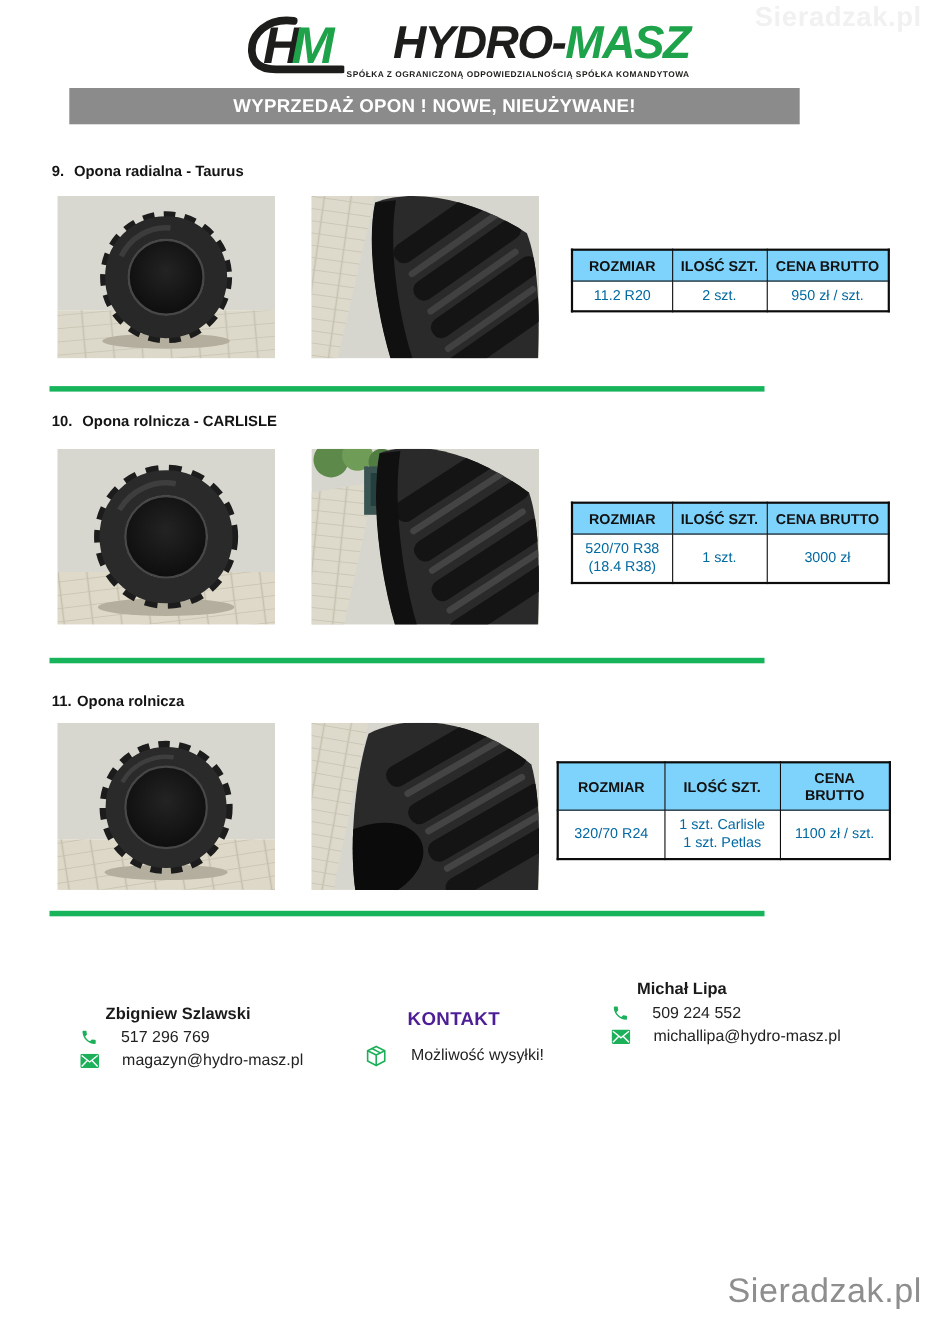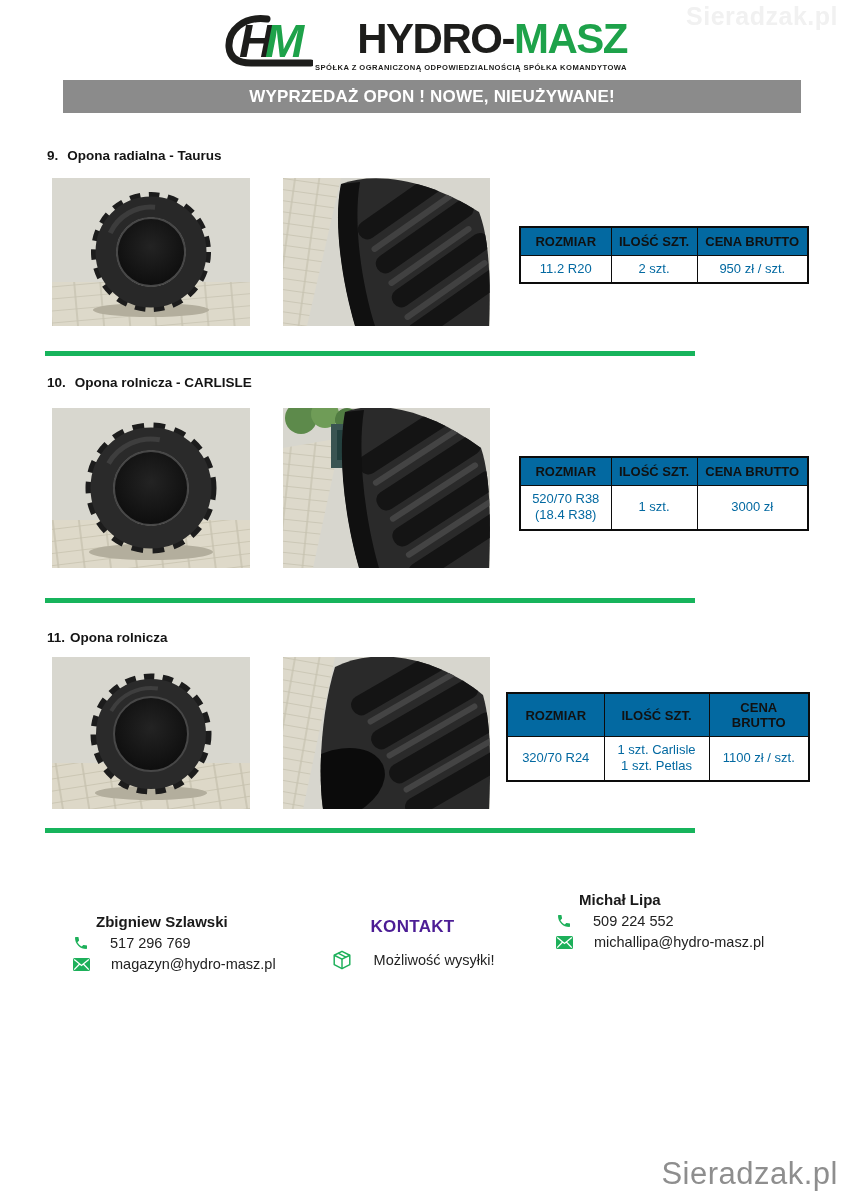--- a/index.html
+++ b/index.html
@@ -9,40 +9,40 @@
   
   .wm{position:absolute;right:10px;font-weight:400;letter-spacing:.5px;
       font-family:"Liberation Sans",sans-serif;}
   .wm-top{top:2px;font-size:25px;color:#f1f1f1;font-weight:700;}
   .wm-bottom{top:1156px;font-size:31px;color:#8e8e8e;}
 
   
   .logo{position:absolute;top:6px;left:0;right:0;display:flex;justify-content:center;
         align-items:flex-end;gap:2px;height:66px;}
   .logo-right{display:flex;flex-direction:column;align-items:flex-end;}
-  .logo-name{font-size:42px;font-weight:800;letter-spacing:-1.5px;
+  .logo-name{font-size:42px;font-weight:800;font-style:italic;letter-spacing:-1.5px;
              line-height:1;color:#1d1d1b;white-space:nowrap;}
   .lt-green{color:#1ea24a;}
   .logo-sub{font-size:7.6px;font-weight:700;letter-spacing:.45px;color:#1d1d1b;margin-top:3px;}
   .logo-mark text{font-family:"Liberation Sans",sans-serif;font-size:47px;font-weight:800;
                   font-style:italic;}
 
   
-  .banner{position:absolute;left:63px;top:80px;width:738px;height:33px;background:#8b8b8b;
+  .banner{position:absolute;left:63px;top:80px;width:664px;height:33px;background:#8b8b8b;
           display:flex;align-items:center;justify-content:center;}
   .banner span{color:#ffffff;font-weight:700;font-size:17px;letter-spacing:.2px;}
 
   
   .ptitle{position:absolute;left:47px;font-size:13.5px;font-weight:700;color:#141414;margin:0;}
   .ptitle .num{margin-right:9px;}
   .photo{position:absolute;overflow:hidden;}
   .photo svg{display:block;}
 
   .ptable{position:absolute;border-collapse:collapse;background:#fff;table-layout:fixed;}
-  .ptable th{background:#0369a1;font-weight:700;font-size:13px;padding:6px 4px;color:#111;}
+  .ptable th{background:#7dd3fc;font-weight:700;font-size:13px;padding:6px 4px;color:#111;}
   .ptable td{font-size:13px;padding:5px 4px;color:#0369a1;white-space:pre-line;line-height:1.25;}
   .ptable th,.ptable td{border:1.6px solid #0c0c0c;text-align:center;}
   .ptable{border:2px solid #0c0c0c;}
 
   .divider{position:absolute;left:45px;width:650px;height:5px;background:#17b45c;}
 
   
   .c-col{position:absolute;}
   .c-name{font-size:15px;font-weight:700;color:#1a1a1a;margin-left:23px;margin-bottom:5px;}
   .c-row{display:flex;align-items:center;gap:21px;margin-top:5px;font-size:14.5px;color:#222;}

